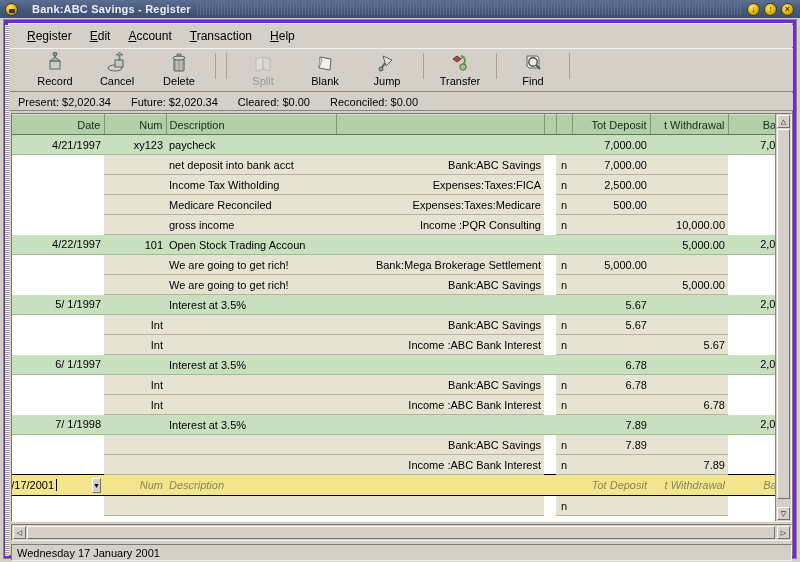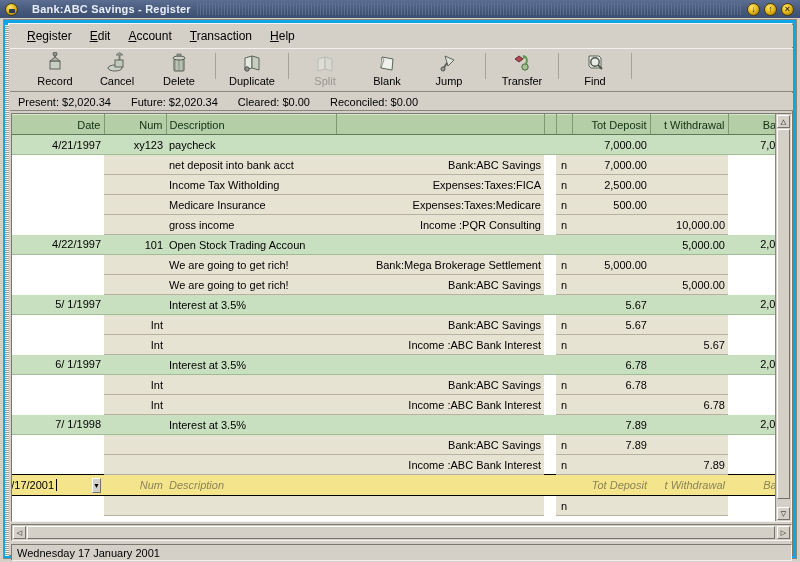--- a/index.html
+++ b/index.html
@@ -42,21 +42,21 @@
   .tb-btn{
     width:13px;height:13px;border-radius:50%;
     background:radial-gradient(circle at 38% 32%,#ffe873 0%,#e5b419 50%,#8b6a06 100%);
     border:1px solid #4a3c07;box-sizing:border-box;
     display:flex;align-items:center;justify-content:center;
     font-size:9px;line-height:1;color:#3a2e04;font-weight:bold;
   }
   
   .frame{
     position:absolute;left:3px;top:19px;width:794px;height:540px;
-    background:#0ea5e9;border:1px solid #8a867e;box-sizing:border-box;
+    background:#6d28d9;border:1px solid #8a867e;box-sizing:border-box;
   }
   .inner{
     position:absolute;left:4px;top:3px;width:785px;height:533px;
     background:#d4d0c8;
     border-top:1px solid #f4f2ee;border-left:1px solid #f4f2ee;
     border-right:1px solid #7e7a72;border-bottom:1px solid #7e7a72;
     box-sizing:border-box;
   }
   .handle{
     position:absolute;left:-4px;top:1px;width:4px;height:531px;
@@ -265,30 +265,20 @@
               <path d="M7 8 L7 18 M11 8 L11 18 M15 8 L15 18" stroke="#868e81" stroke-width="1"></path>
               <ellipse cx="11" cy="6" rx="6" ry="2" fill="#cfd5c9" stroke="#4e544a"></ellipse>
               <rect x="9" y="2" width="4" height="2" fill="#9aa295" stroke="#4e544a" stroke-width=".6"></rect>
             </svg>
           </span>
           <span class="lbl">Delete</span>
         </div>
 
         <div class="tsep"></div>
 
-        <div class="tbtn">
-          <span class="glyph">
-            <svg width="22" height="22" viewBox="0 0 22 22">
-              <path d="M4 6 L11 4 L11 16 L4 18 Z" fill="#e6e8e2" stroke="#5d6459"></path>
-              <path d="M11 4 L18 6 L18 18 L11 16 Z" fill="#c7cdc1" stroke="#5d6459"></path>
-              <circle cx="6" cy="17" r="2.2" fill="#8d948a" stroke="#4e544a"></circle>
-            </svg>
-          </span>
-          <span class="lbl">Duplicate</span>
-        </div>
 
         <div class="tsep"></div>
 
         <div class="tbtn disabled">
           <span class="glyph">
             <svg width="22" height="22" viewBox="0 0 22 22">
               <path d="M4 7 L11 5 L11 17 L4 19 Z" fill="#eceee9" stroke="#9aa095"></path>
               <path d="M11 5 L18 7 L18 19 L11 17 Z" fill="#dfe2dc" stroke="#9aa095"></path>
             </svg>
           </span>
@@ -412,21 +402,21 @@
                   <td class="c-acct">Expenses:Taxes:FICA</td>
                   <td class="c-gap empty"></td>
                   <td class="c-rec">n</td>
                   <td class="c-dep">2,500.00</td>
                   <td class="c-wdr"></td>
                   <td class="c-bal empty"></td>
                 </tr>
                 <tr class="split">
                   <td class="c-date empty"></td>
                   <td class="c-num"></td>
-                  <td class="c-desc">Medicare Insurance</td>
+                  <td class="c-desc">Medicare Reconciled</td>
                   <td class="c-acct">Expenses:Taxes:Medicare</td>
                   <td class="c-gap empty"></td>
                   <td class="c-rec">n</td>
                   <td class="c-dep">500.00</td>
                   <td class="c-wdr"></td>
                   <td class="c-bal empty"></td>
                 </tr>
                 <tr class="split">
                   <td class="c-date empty"></td>
                   <td class="c-num"></td>

